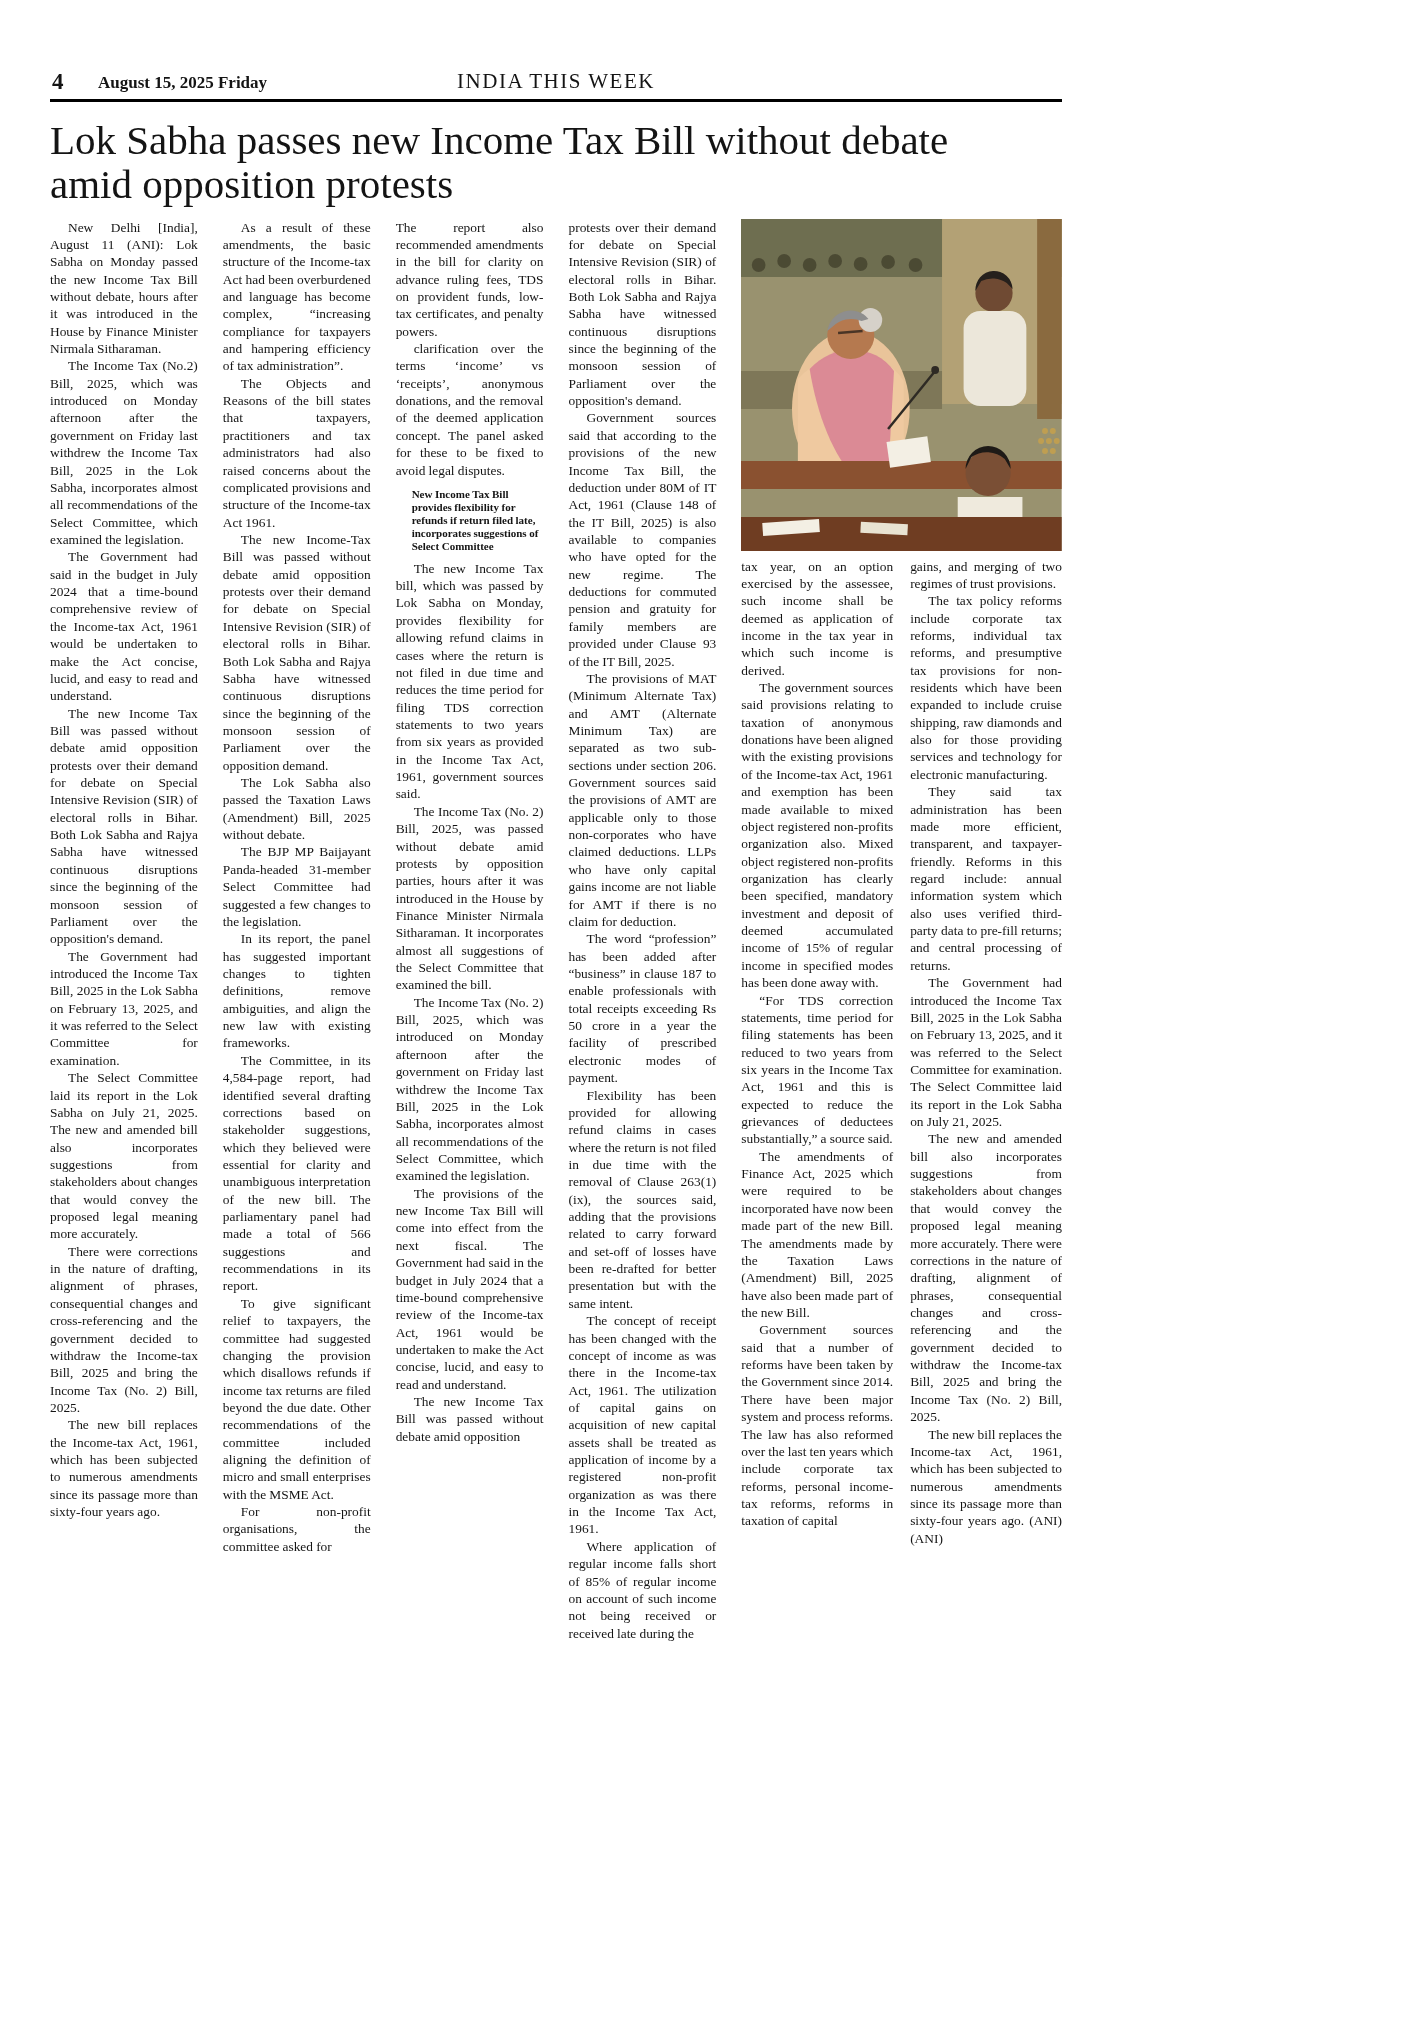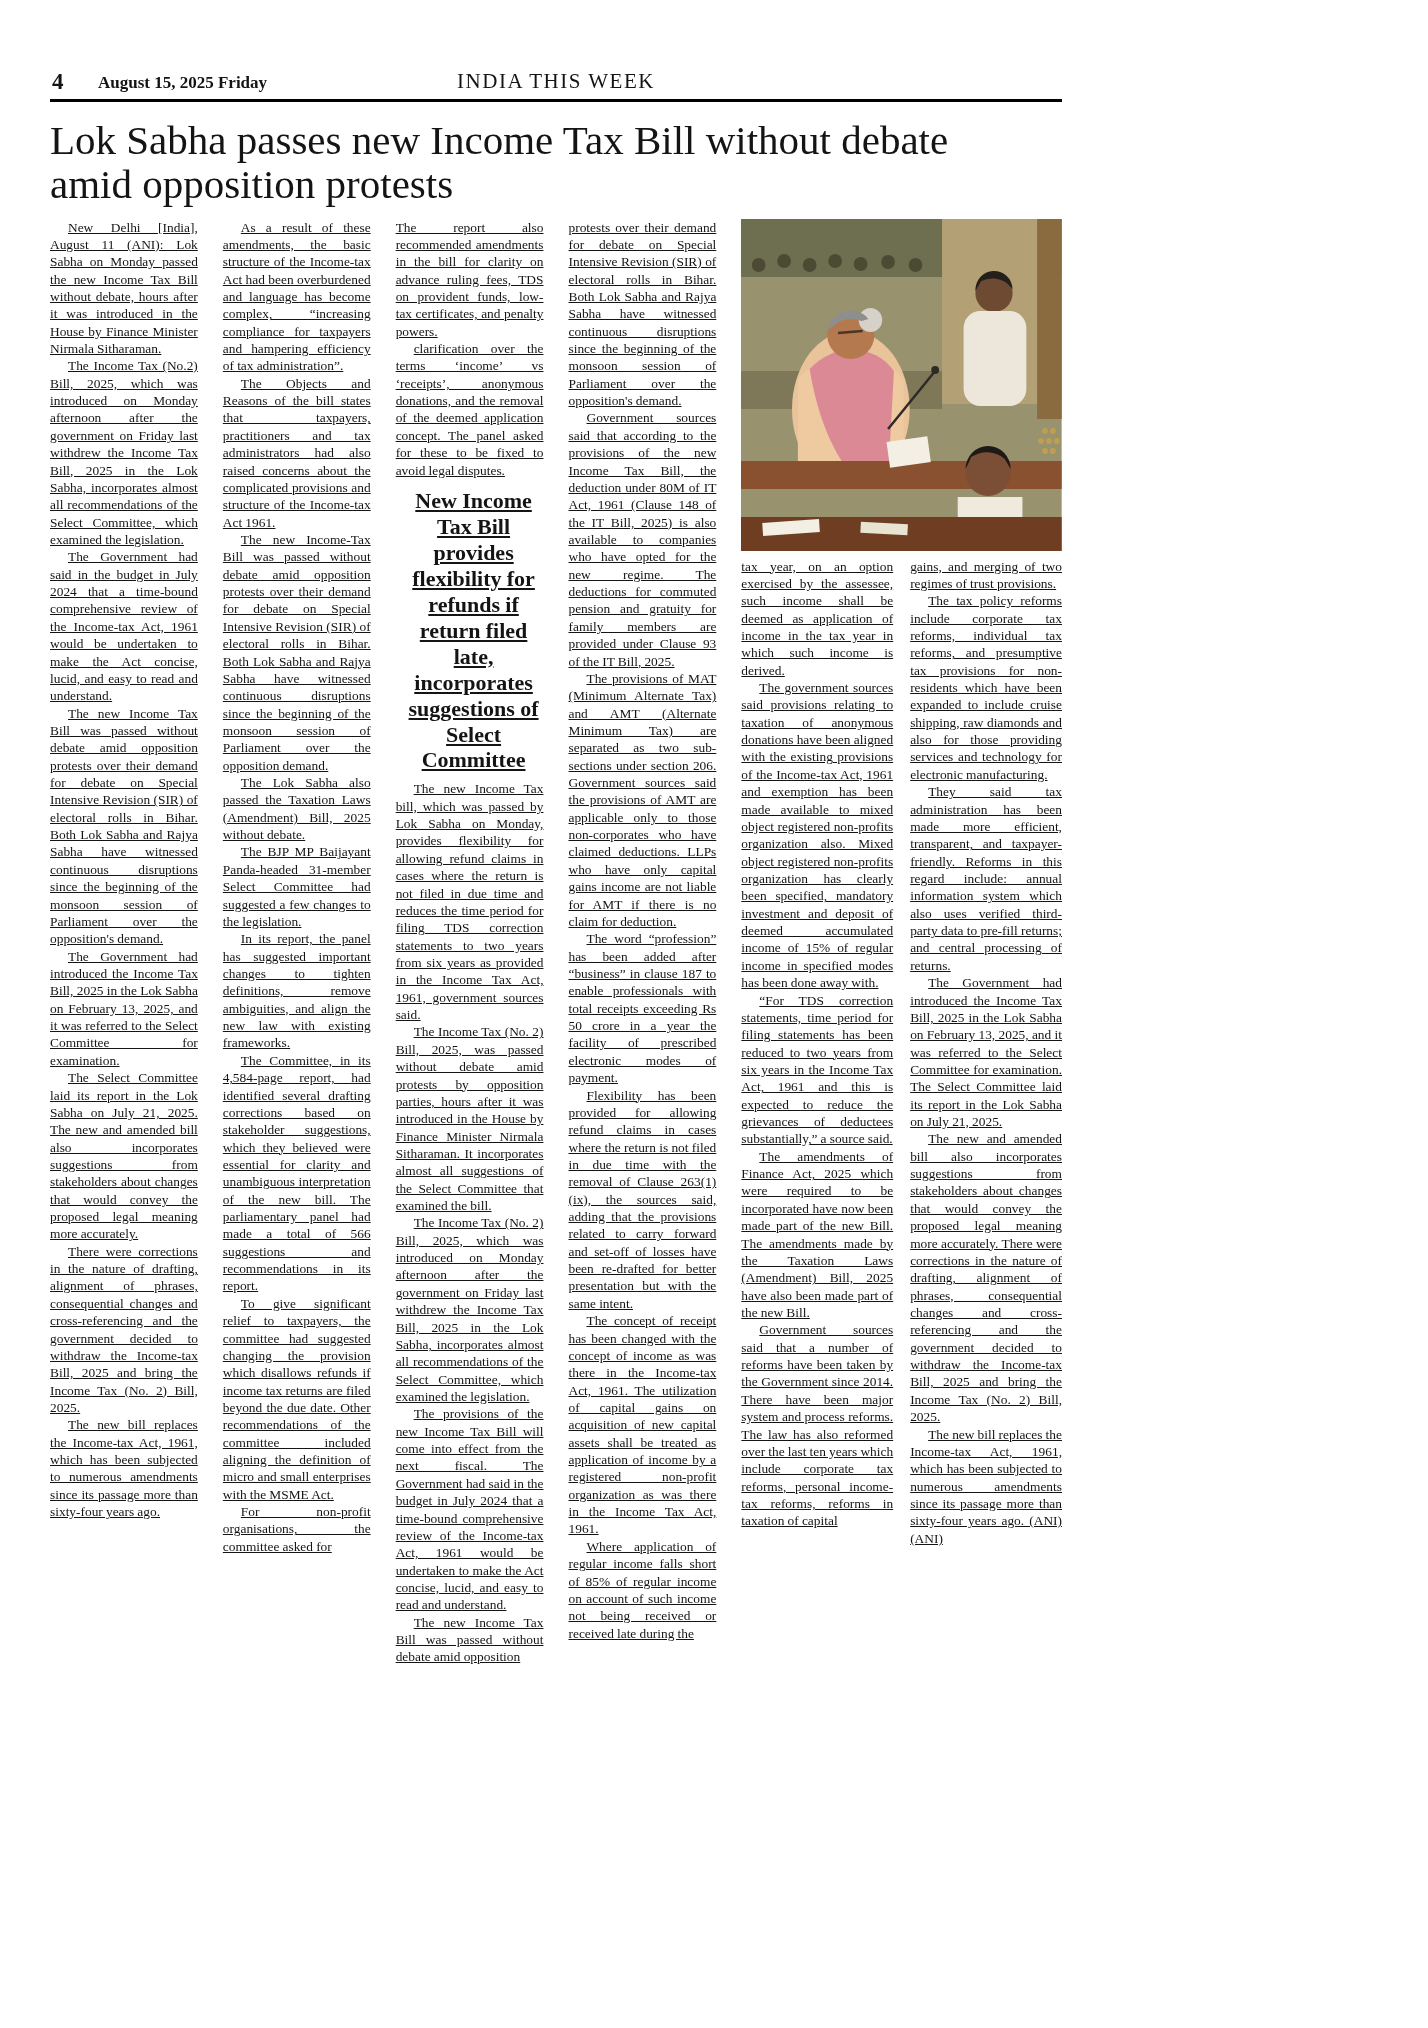--- a/index.html
+++ b/index.html
@@ -21,32 +21,31 @@
     position:absolute; left:0; right:0; bottom:5px; text-align:center;
     font-size:21px; font-weight:normal; letter-spacing:1.5px;
   }
 
   .headline { text-align:left; font-weight:normal; margin-top:16px; }
   .hl-line { display:block; font-size:41px; line-height:1.08; }
 
   .columns {
     display:grid; grid-template-columns:repeat(6, 1fr); column-gap:25px;
     margin-top:12px;
-    text-decoration:underline;
   }
   .col {
     font-size:13.4px; line-height:1.295; text-align:justify;
     hyphens:auto; -webkit-hyphens:auto; word-spacing:-0.2px;
   }
   .para { text-indent:18px; }
   .cont > .para:first-child { text-indent:0; }
 
   .subhead {
-    font-size:22px; line-height:1.18; font-weight:bold; text-align:center;
-    margin:9px 0 7px 8px;
+    font-size:11px; line-height:1.18; font-weight:bold; text-align:left;
+    margin:9px 0 7px 16px;
   }
 
   .photo-cols { grid-column:5 / 7; }
   .photo { width:100%; height:332px; overflow:hidden; }
   .photo svg { display:block; width:100%; height:100%; }
   .inner-cols {
     display:grid; grid-template-columns:1fr 1fr; column-gap:17px; margin-top:7px;
   }
 </style>
 </head>

